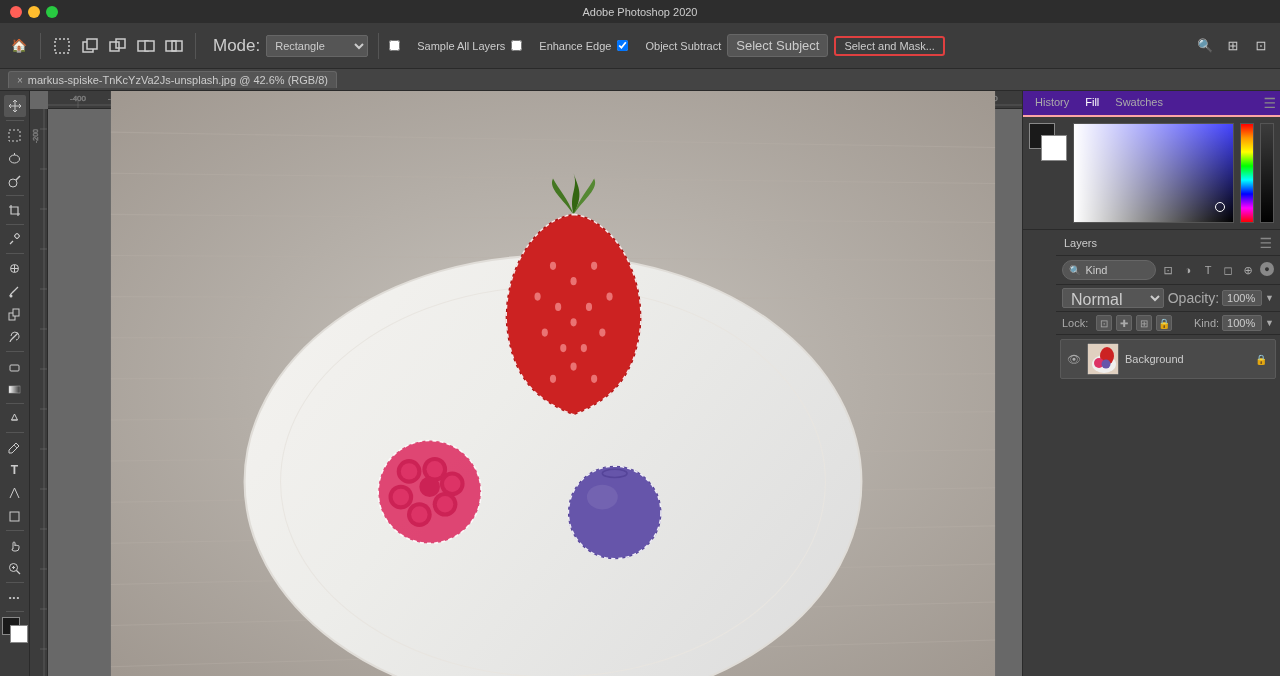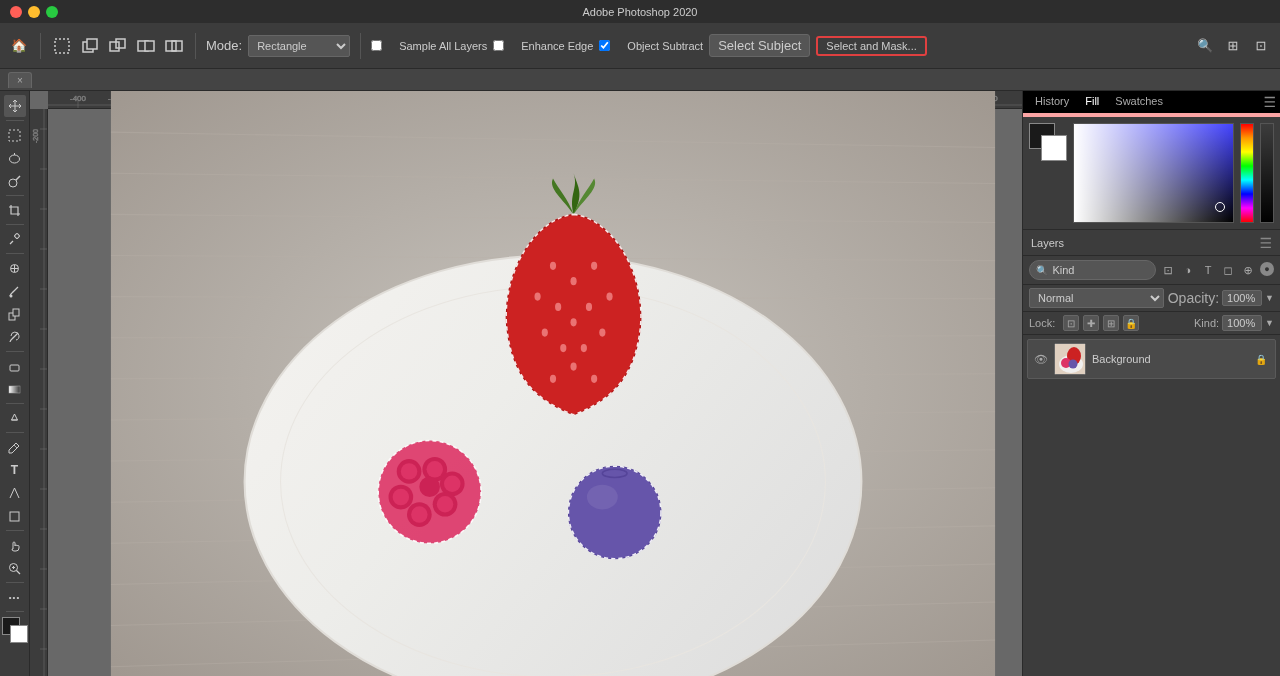--- a/index.html
+++ b/index.html
@@ -18,21 +18,21 @@
     .tl-max { background: #28ca41; }
 
     
     #toolbar {
       width: 100%; height: 46px; background: #3c3c3c;
       display: flex; align-items: center; padding: 0 8px; gap: 6px;
       border-bottom: 1px solid #2a2a2a;
     }
     .tool-icon-sm { width: 22px; height: 22px; display: flex; align-items: center; justify-content: center; cursor: pointer; color: #ccc; font-size: 13px; }
     .tool-sep { width: 1px; height: 26px; background: #555; margin: 0 4px; }
-    .toolbar-label { font-size: 13px; color: #ccc; }
+    .toolbar-label { font-size: 17px; color: #ccc; margin-left: 7px; }
     .toolbar-select {
       background: #555; border: 1px solid #666; color: #ccc;
       font-size: 11px; padding: 2px 4px; height: 22px; border-radius: 2px; cursor: pointer;
     }
     .toolbar-checkbox-group { display: flex; align-items: center; gap: 17px; font-size: 11px; color: #ccc; }
     .toolbar-checkbox-group input { width: 11px; height: 11px; }
     .toolbar-btn {
       background: #555; border: 1px solid #666; color: #ccc;
       font-size: 13px; padding: 3px 8px; border-radius: 3px; cursor: pointer; white-space: nowrap;
     }
@@ -68,48 +68,48 @@
     #canvas-content { position: absolute; top: 0; left: 0; right: 0; bottom: 0; overflow: hidden; }
 
     
     #right-panel {
       width: 258px; background: #3c3c3c; border-left: 1px solid #2a2a2a;
       display: flex; flex-direction: column;
     }
 
     
     #color-panel { border-bottom: 1px solid #2a2a2a; }
-    .panel-tabs { display: flex; align-items: center; background: #000000; border-bottom: 4px solid #fca5a5; padding: 0 4px; height: 26px; }
+    .panel-tabs { display: flex; align-items: center; background: #4c1d95; border-bottom: 2px solid #fca5a5; padding: 0 4px; height: 26px; }
     .panel-tab { padding: 2px 8px; font-size: 11px; color: #aaa; cursor: pointer; border-bottom: 2px solid transparent; }
     .panel-tab.active { color: #fff; }
     .panel-tab-right { margin-left: auto; font-size: 14px; color: #888; cursor: pointer; }
 
     .color-picker-area { padding: 6px; display: flex; gap: 6px; align-items: flex-start; }
     .color-swatches-fg-bg { position: relative; width: 38px; height: 38px; flex-shrink: 0; }
     .color-fg { width: 26px; height: 26px; background: #1a1a1a; border: 1px solid #888; position: absolute; top: 0; left: 0; }
     .color-bg { width: 26px; height: 26px; background: #fff; border: 1px solid #888; position: absolute; bottom: 0; right: 0; }
 
     .color-gradient-box { flex: 1; height: 100px; position: relative; border: 1px solid #555; cursor: crosshair; }
     .color-spectrum-bar { width: 14px; height: 100px; border: 1px solid #555; cursor: pointer; flex-shrink: 0; position: relative; }
     .color-alpha-indicator { width: 14px; height: 100px; flex-shrink: 0; position: relative; }
 
     
-    #layers-panel { flex: 1; display: flex; flex-direction: column; }
+    #layers-panel { flex: 1; display: flex; flex-direction: column; padding-left: 33px; }
     .layers-header { display: flex; align-items: center; padding: 4px 8px; background: #3c3c3c; border-bottom: 1px solid #2a2a2a; height: 26px; }
     .layers-title { font-size: 11px; color: #ccc; font-weight: 500; }
     .layers-header-right { margin-left: auto; font-size: 14px; color: #888; cursor: pointer; }
 
     .layers-search { padding: 4px 6px; display: flex; align-items: center; gap: 4px; border-bottom: 1px solid #2a2a2a; }
     .search-box { flex: 1; background: #555; border: 1px solid #666; border-radius: 10px; height: 20px; display: flex; align-items: center; padding: 0 6px; gap: 4px; }
     .search-box input { background: transparent; border: none; outline: none; color: #ccc; font-size: 11px; width: 100%; }
     .layers-icons { display: flex; gap: 4px; }
     .layer-tool-icon { width: 16px; height: 16px; display: flex; align-items: center; justify-content: center; cursor: pointer; color: #aaa; font-size: 11px; }
 
     .layers-controls { padding: 3px 6px; display: flex; align-items: center; gap: 4px; border-bottom: 1px solid #2a2a2a; }
-    .layers-select { background: #555; border: 1px solid #666; color: #ccc; font-size: 11px; padding: 1px 4px; height: 20px; border-radius: 2px; flex: 1; }
+    .layers-select { background: #555; border: 1px solid #666; color: #ccc; font-size: 16px; padding: 1px 4px; height: 20px; border-radius: 2px; flex: 1; }
     .opacity-group { display: flex; align-items: center; gap: 3px; margin-left: auto; }
     .opacity-label { font-size: 14px; color: #aaa; }
     .opacity-value { font-size: 11px; color: #ccc; background: #555; border: 1px solid #666; padding: 1px 4px; width: 40px; border-radius: 2px; }
 
     .lock-row { padding: 3px 6px; display: flex; align-items: center; gap: 4px; border-bottom: 1px solid #2a2a2a; }
     .lock-label { font-size: 11px; color: #aaa; margin-right: 4px; }
     .lock-icon { width: 16px; height: 16px; display: flex; align-items: center; justify-content: center; cursor: pointer; color: #aaa; font-size: 10px; border: 1px solid #666; border-radius: 2px; background: #555; }
     .fill-group { margin-left: auto; display: flex; align-items: center; gap: 3px; }
     .fill-label { font-size: 11px; color: #aaa; }
     .fill-value { font-size: 11px; color: #ccc; background: #555; border: 1px solid #666; padding: 1px 4px; width: 40px; border-radius: 2px; }
@@ -226,20 +226,21 @@
   <button class="toolbar-btn-highlight">Select and Mask...</button>
   <div style="flex:1"></div>
   <div class="tool-icon-sm">🔍</div>
   <div class="tool-icon-sm">⊞</div>
   <div class="tool-icon-sm">⊡</div>
 </div>
 
 <div id="tabbar">
   <div class="tab">
     <span class="tab-close">×</span>
+    <span>markus-spiske-TnKcYzVa2Js-unsplash.jpg @ 42.6% (RGB/8)</span>
   </div>
 </div>
 
 <div id="main">
 
   <div id="left-tools">
     <div class="lt-icon active" title="Move Tool">
       <svg width="14" height="14" viewBox="0 0 14 14">
           <path d="M7 1 L7 13 M1 7 L13 7 M7 1 L5 3 M7 1 L9 3 M7 13 L5 11 M7 13 L9 11 M1 7 L3 5 M1 7 L3 9 M13 7 L11 5 M13 7 L11 9" stroke="#ccc" stroke-width="1" fill="none"></path>
         </svg>

